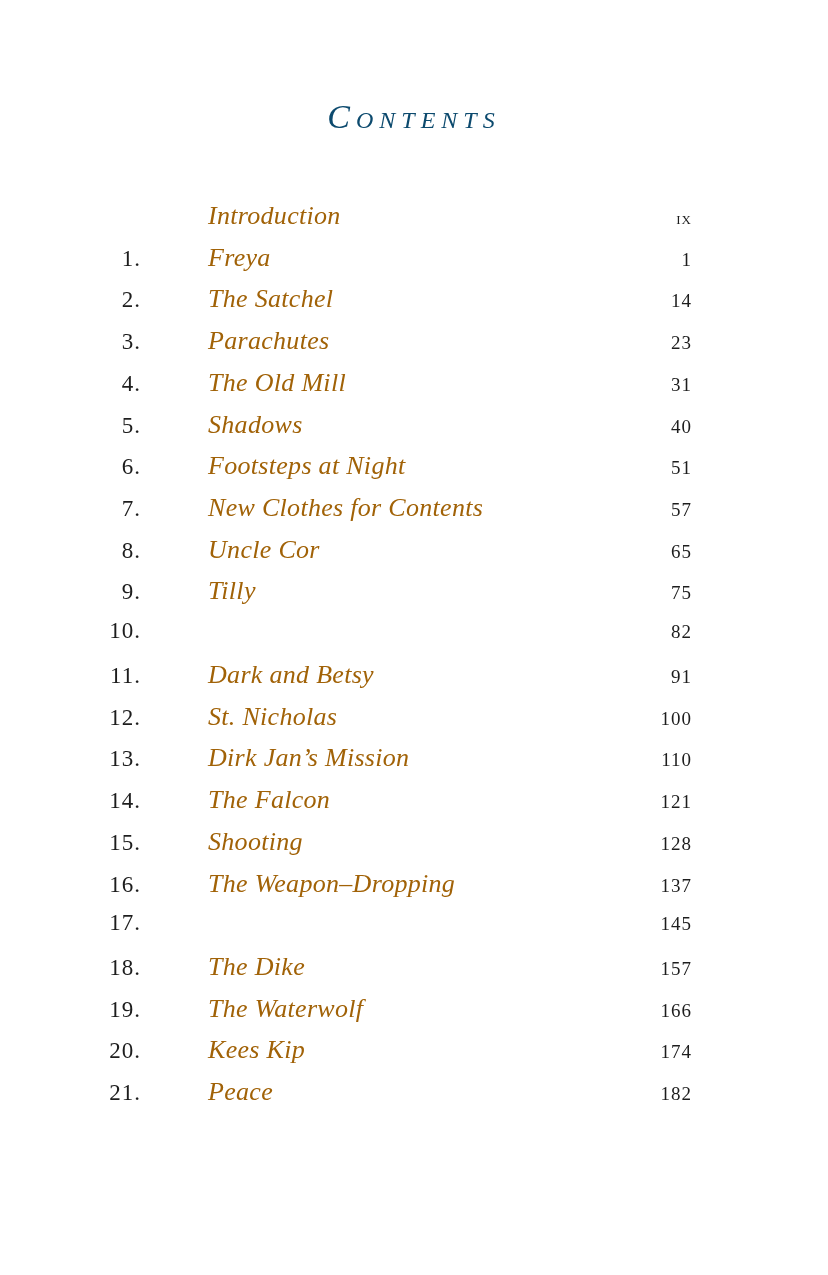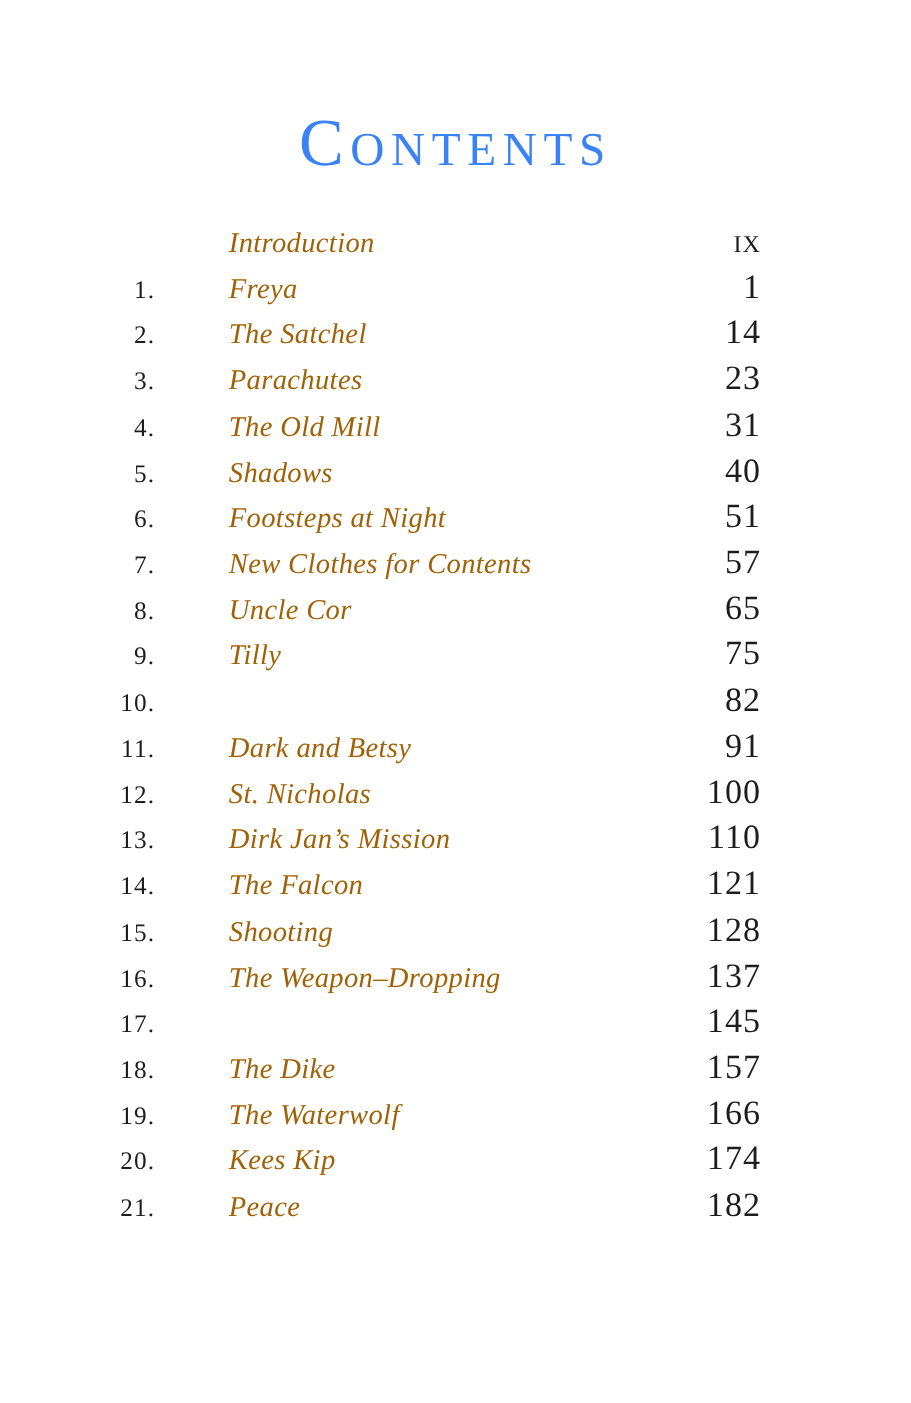--- a/index.html
+++ b/index.html
@@ -21,25 +21,26 @@
     background: #ffffff;
   }
   .book-title {
     position: absolute;
     top: 100px;
     left: 0;
     width: 100%;
     margin: 0;
     text-align: center;
     font-weight: 400;
-    font-size: 61px;
+    font-size: 34px;
     line-height: 1;
     font-variant: small-caps;
     letter-spacing: 6px;
-    color: #3b82f6;
+    color: #0c4a6e;
+    font-style: italic;
   }
   .toc {
     position: absolute;
     top: 201px;
     left: 100px;
     width: 592px;
   }
   .toc-row {
     display: flex;
     align-items: baseline;
@@ -62,21 +63,21 @@
     font-size: 26px;
     letter-spacing: 0.3px;
     color: #a16207;
     white-space: nowrap;
   }
   .toc-page {
     flex: 0 0 auto;
     margin-left: auto;
     text-align: center;
     font-style: normal;
-    font-size: 31px;
+    font-size: 19px;
     letter-spacing: 1px;
     font-variant: small-caps;
     font-feature-settings: "onum" 1;
     font-variant-numeric: oldstyle-nums;
     color: #1d1d1d;
   }
 </style>
 </head>
 <body>
 

